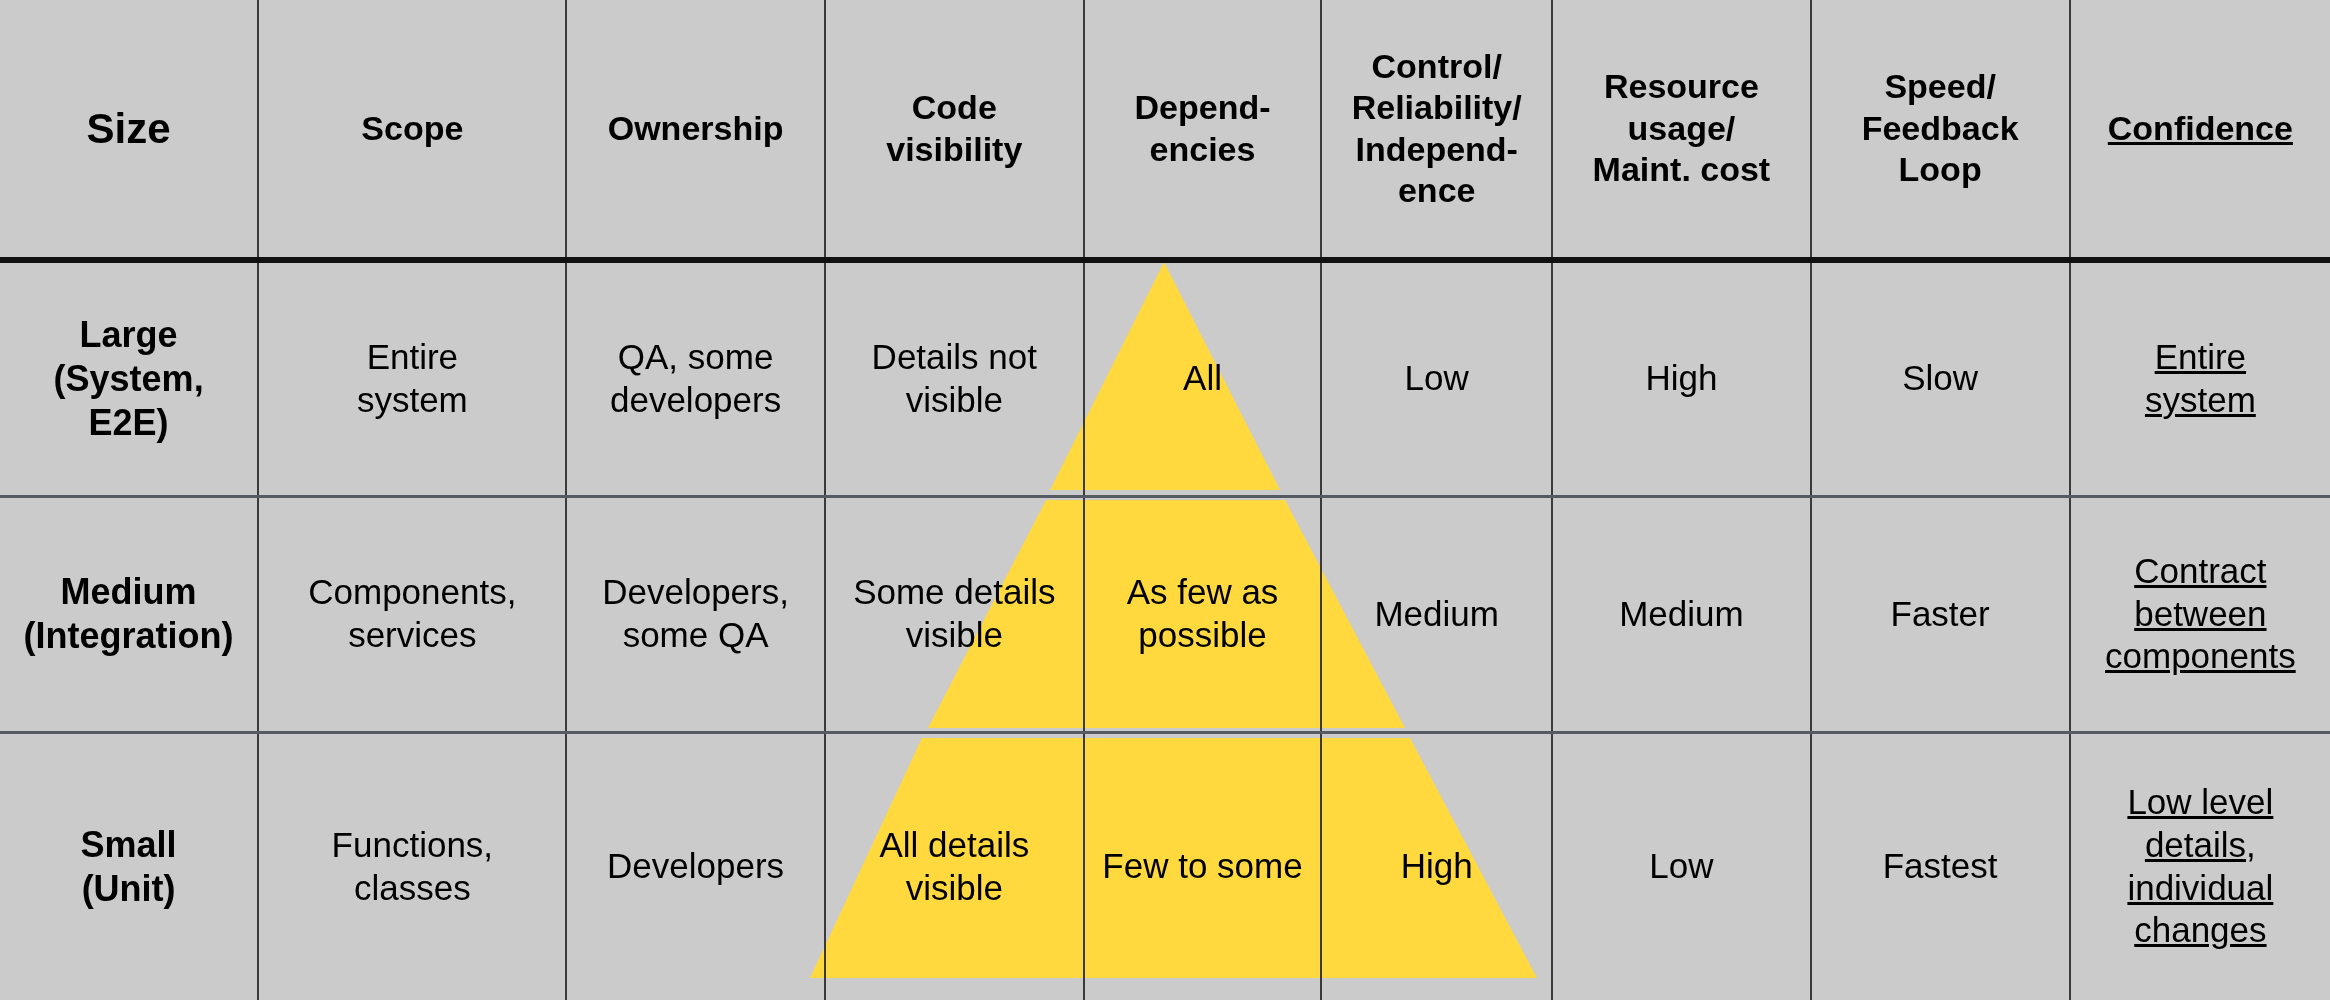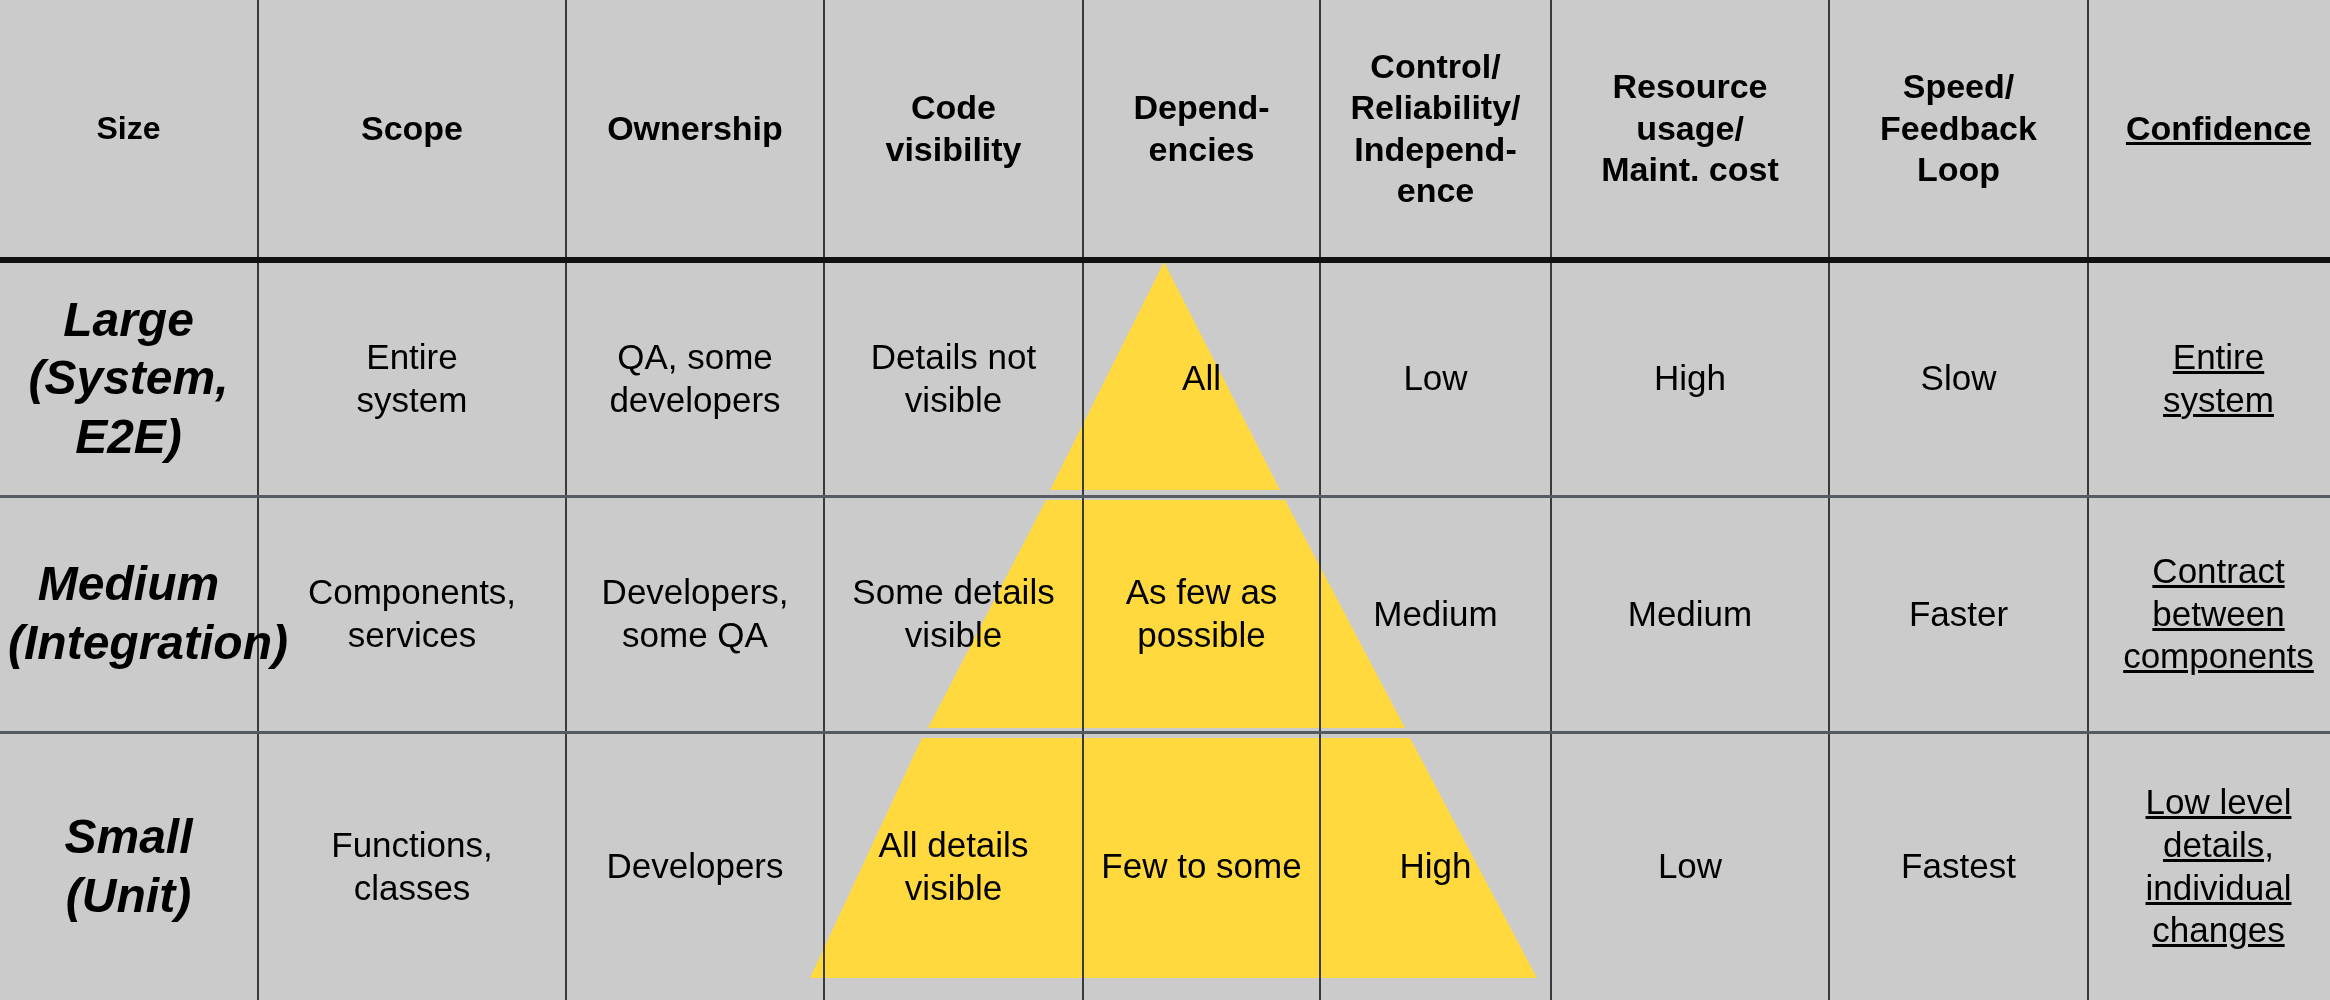--- a/index.html
+++ b/index.html
@@ -59,48 +59,47 @@
     border-left: 2px solid #3a3a3a;
   }
 
   
   thead th {
     font-weight: bold;
     font-size: 34px;
     height: 260px;
     border-bottom: 6px solid #111111;
   }
-  thead th.col-size { font-size: 32px; }
+  thead th.col-size { font-size: 42px; }
 
   
   tbody td {
     font-size: 35px;
     font-weight: normal;
   }
   tbody tr + tr td {
     border-top: 3px solid #555a63;
   }
   tbody td.rowlabel {
     font-weight: bold;
-    font-size: 48px;
-    font-style: italic;
+    font-size: 36px;
   }
 
   tbody tr.row-large td   { height: 236px; }
   tbody tr.row-medium td  { height: 236px; }
   tbody tr.row-small td   { height: 268px; }
 
   
   .col-size        { width: 258px; }
   .col-scope       { width: 308px; }
   .col-ownership   { width: 258px; }
   .col-codevis     { width: 259px; margin-left: 12px; }
   .col-deps        { width: 237px; }
   .col-control     { width: 231px; }
-  .col-resource    { width: 278px; }
+  .col-resource    { width: 258px; }
   .col-speed       { width: 259px; }
   .col-confidence  { width: 260px; text-decoration: underline; }
 
   .cell-line { display: block; }
 </style>
 </head>
 <body>
 
 <div id="stage">
 

